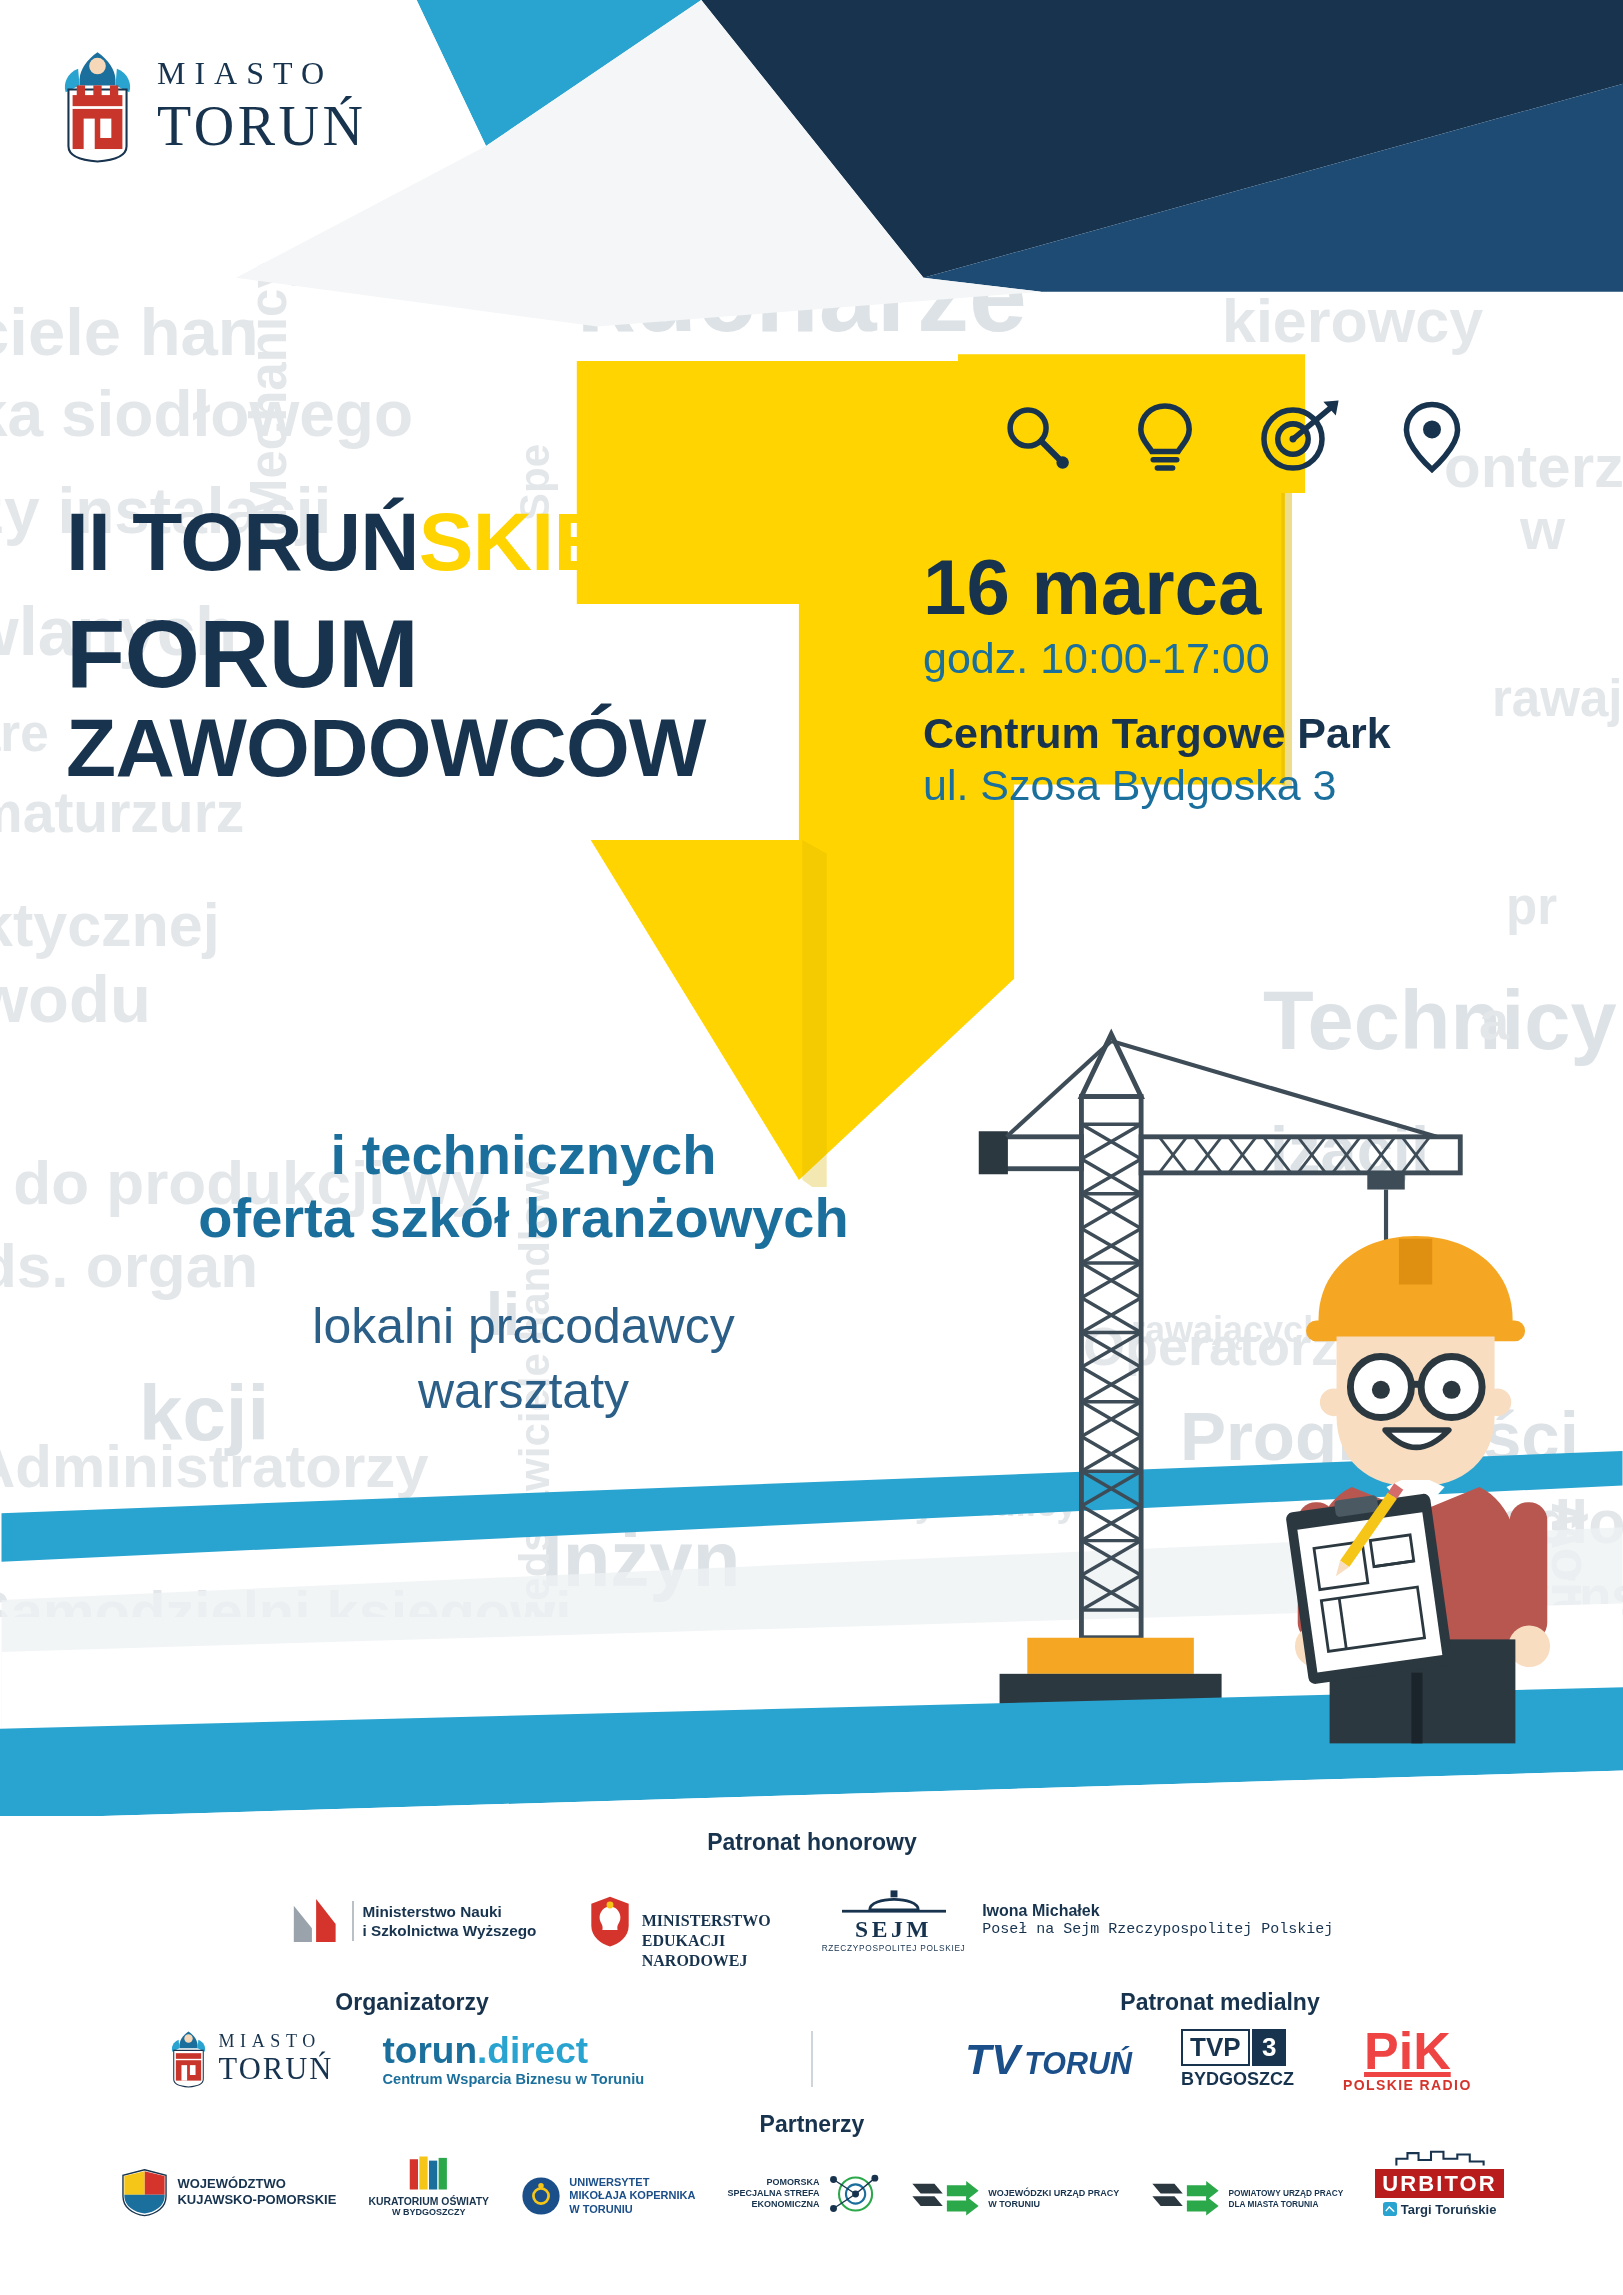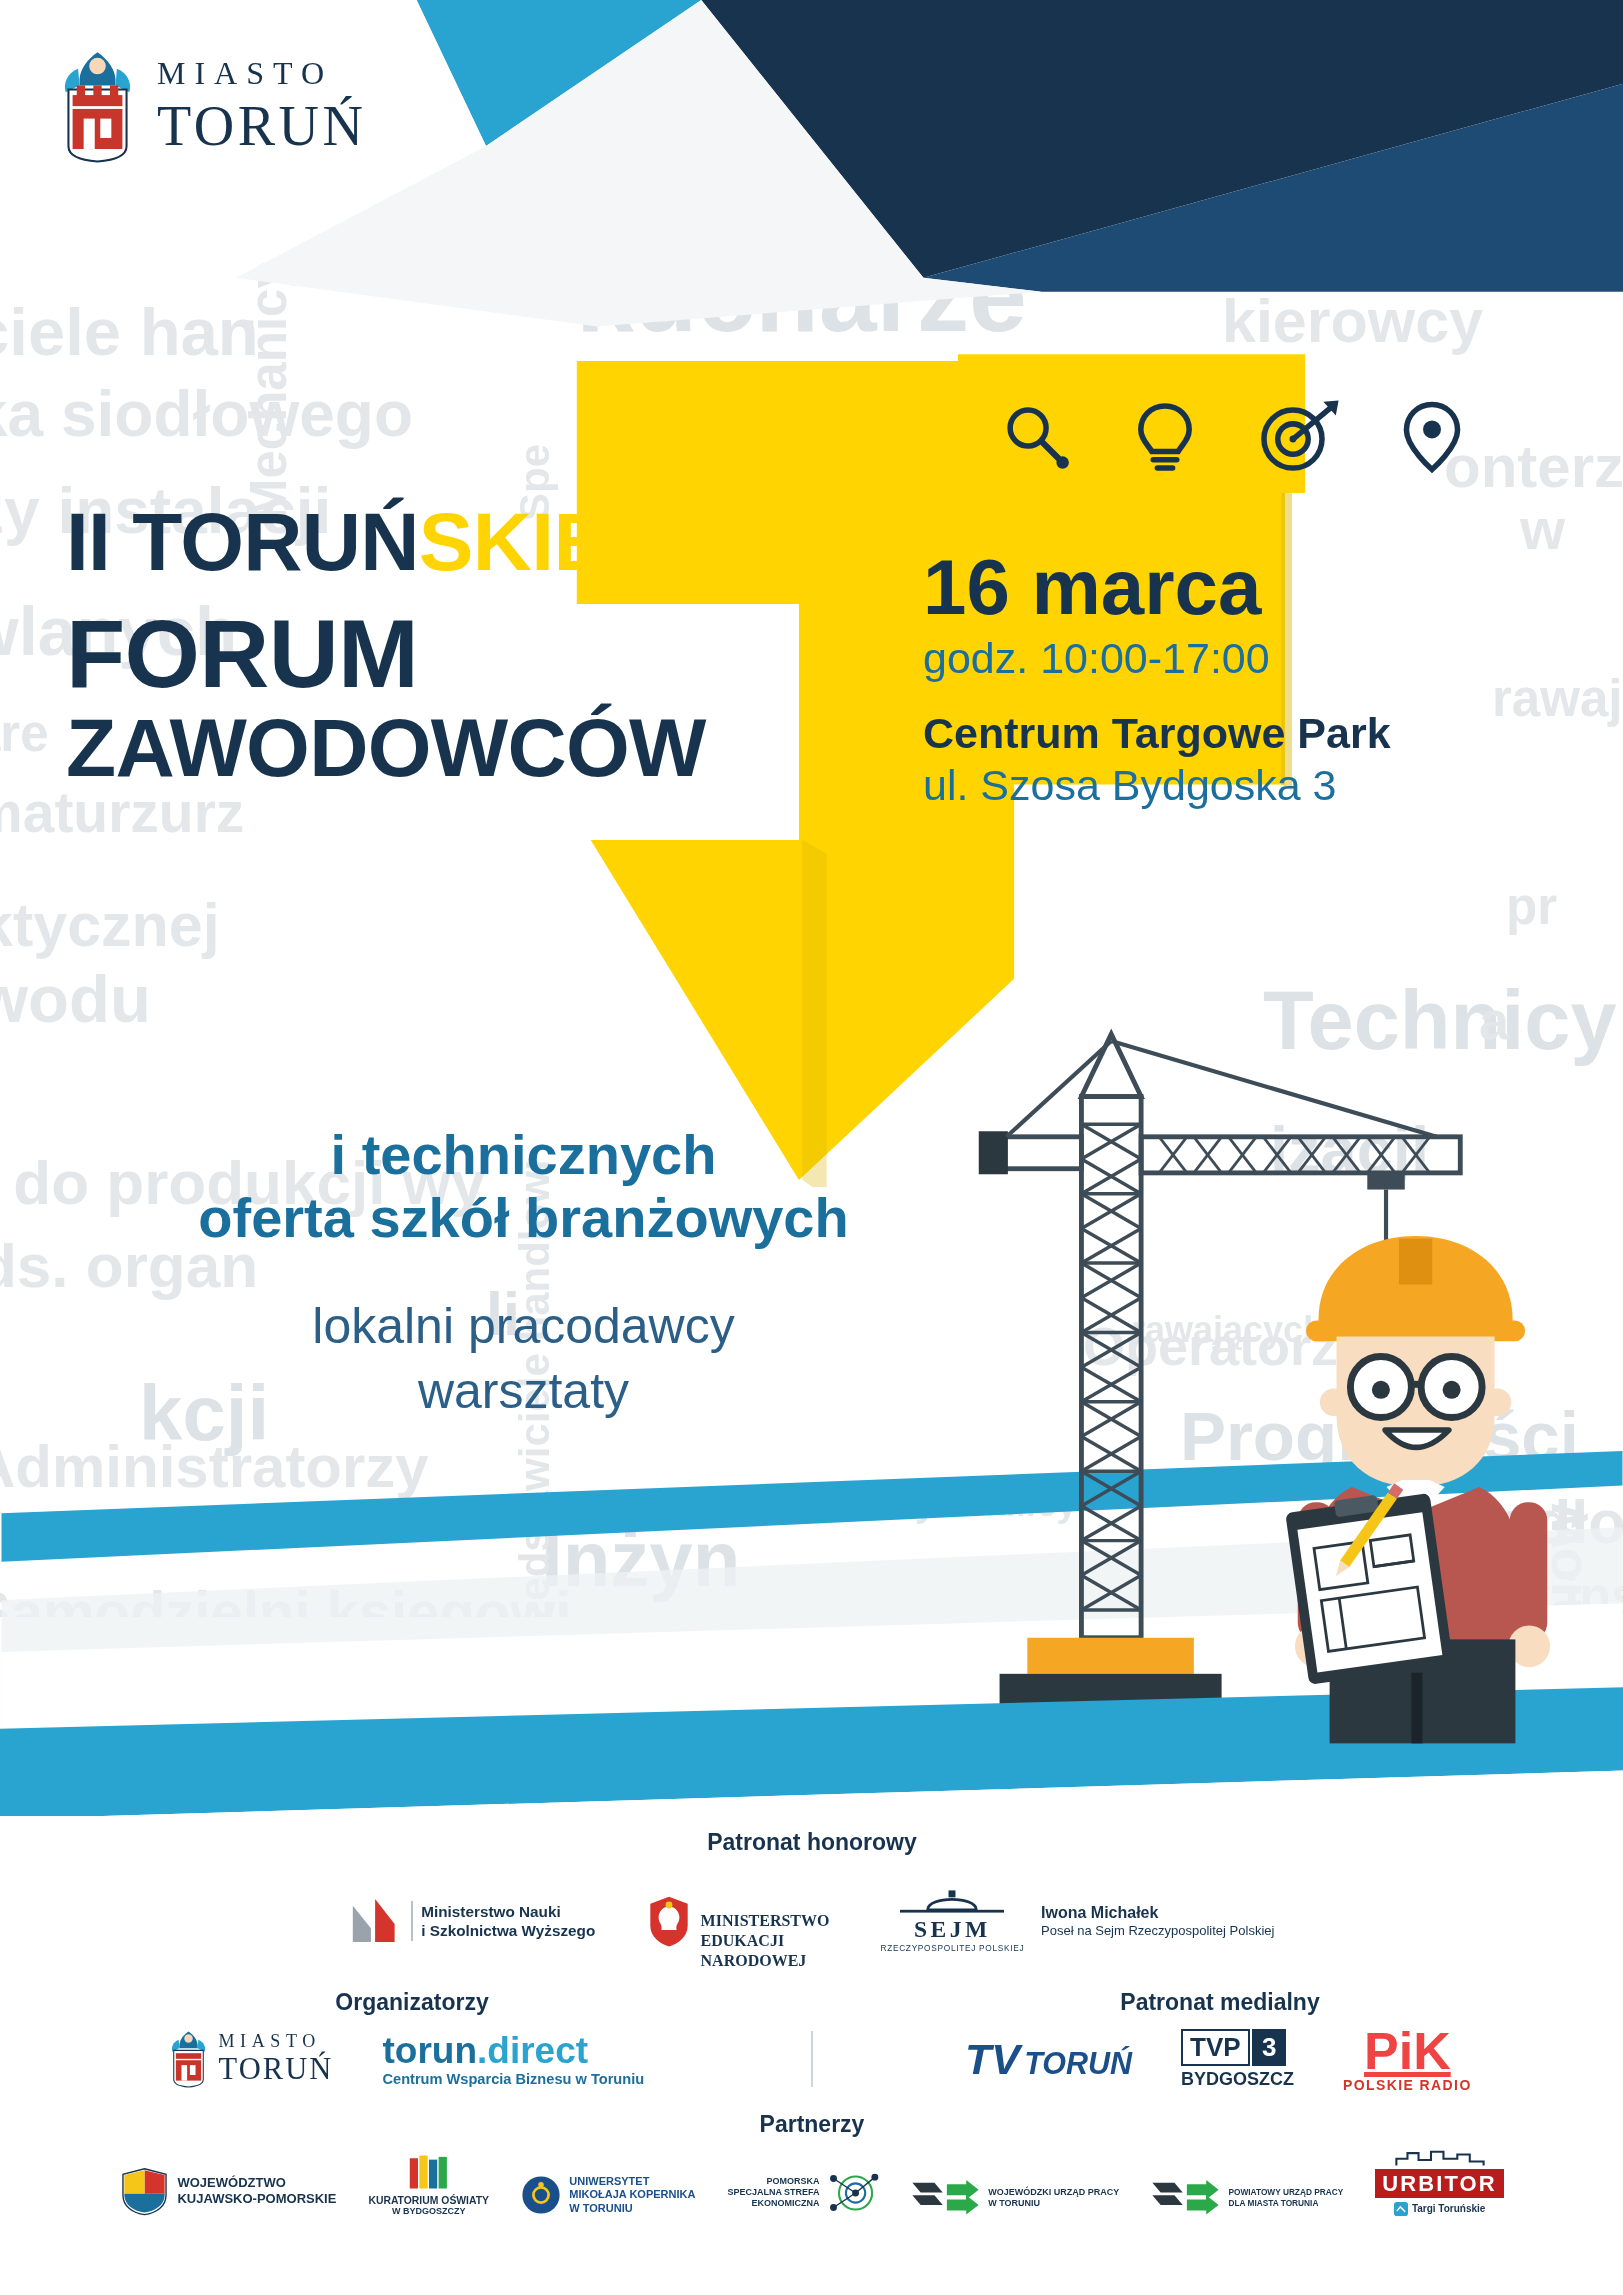--- a/index.html
+++ b/index.html
@@ -114,21 +114,21 @@
   
   .bottom {
     position: absolute; left: 0; bottom: 0; width: 1624px; height: 479px;
     background: #ffffff; z-index: 20;
   }
   .section-title {
     text-align: center; font-size: 23px; font-weight: 700; color: #17334e;
   }
   .logo-row { display: flex; align-items: center; justify-content: center; }
   .logotext { font-size: 15.3px; font-weight: 700; color: #17334e; line-height: 1.25; }
-  .logotext.small { font-size: 13px; font-weight: 400; }
+  .logotext.small { font-size: 15px; font-weight: 400; font-family: Liberation Mono, monospace; }
 
   .divider-v { width: 1.4px; height: 56px; background: #cfd6db; }
 
   
   .minilogo { display: flex; align-items: center; gap: 8.3px; }
 
   
   .wave { position: absolute; left: 0; width: 1624px; }
 </style>
 </head>
@@ -599,21 +599,21 @@
       <div style="text-align:center;">
         <svg width="90" height="18" viewBox="0 0 130 26">
           <polyline points="2,24 2,14 18,14 18,6 34,6 34,16 52,16 52,4 70,4 70,14 90,14 90,8 108,8 108,18 128,18 128,24" fill="none" stroke="#17334e" stroke-width="3"></polyline>
         </svg>
         <div style="background:#b91c1c; color:#ffffff; font-size:22px; font-weight:800; letter-spacing:2.1px; padding:1.4px 7px;">URBITOR</div>
         <div style="display:flex; align-items:center; gap:4.2px; justify-content:center; margin-top:3.5px;">
           <svg width="14" height="14" viewBox="0 0 20 20">
             <rect x="0" y="0" width="20" height="20" rx="4" fill="#29a3cf"></rect>
             <path d="M4 13 L9 7 L16 14" fill="none" stroke="#ffffff" stroke-width="2"></path>
           </svg>
-          <span style="font-size:10px; font-weight:700; color:#17334e;text-align:right;">Targi Toruńskie</span>
+          <span style="font-size:13px; font-weight:700; color:#17334e;text-align:right;">Targi Toruńskie</span>
         </div>
       </div>
 
     </div>
   </div>
 
 </div>
 
 
 </body></html>

